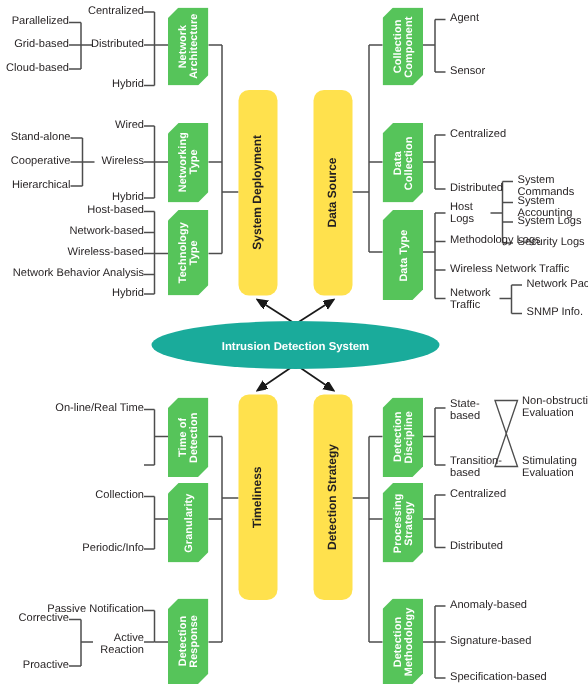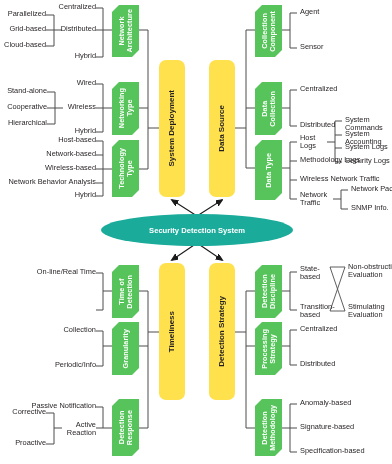--- a/index.html
+++ b/index.html
@@ -219,21 +219,21 @@
         </marker>
       </defs>
       <line x1="197" y1="216" x2="172" y2="200" marker-end="url(#ah)"></line>
       <line x1="197" y1="216" x2="222" y2="200" marker-end="url(#ah)"></line>
       <line x1="197" y1="243" x2="172" y2="260" marker-end="url(#ah)"></line>
       <line x1="197" y1="243" x2="222" y2="260" marker-end="url(#ah)"></line>
     </g>
   </svg>
 
   <div class="ellipse" style="left:101px;top:214px;width:192px;height:32px;">
-    <span>Security Detection System</span>
+    <span>Intrusion Detection System</span>
   </div>
 
   <div class="vbox yellow" style="left:159px;top:60px;width:26px;height:137px;">
     <span class="vtxt">System Deployment</span>
   </div>
   <div class="vbox yellow" style="left:209px;top:60px;width:26px;height:137px;">
     <span class="vtxt">Data Source</span>
   </div>
   <div class="vbox yellow" style="left:159px;top:263px;width:26px;height:137px;">
     <span class="vtxt">Timeliness</span>

